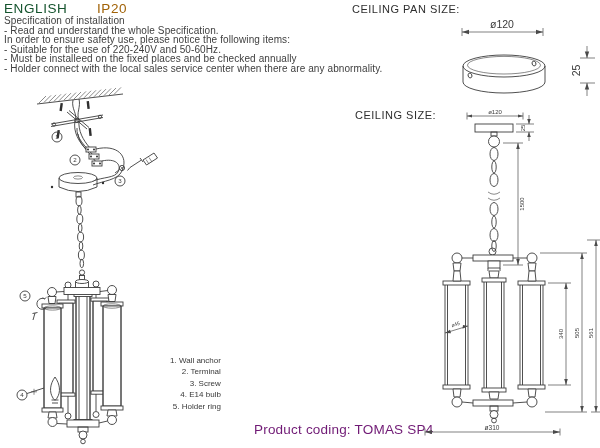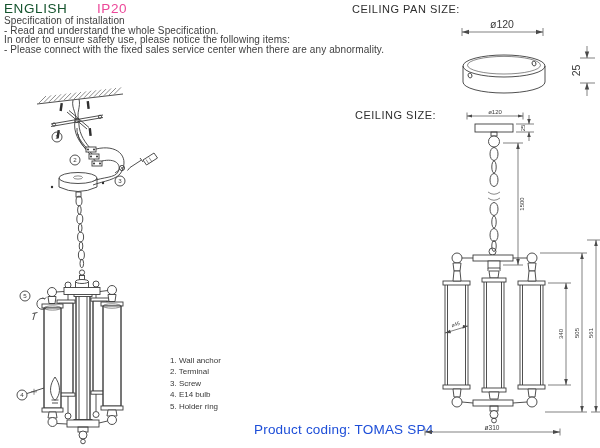--- a/index.html
+++ b/index.html
@@ -4,27 +4,27 @@
 <style>
   html,body{margin:0;padding:0;}
   body{
     width:600px;height:448px;position:relative;overflow:hidden;
     background:#ffffff;color:#3a3a3a;
     font-family:"Liberation Sans","DejaVu Sans",sans-serif;
   }
   .abs{position:absolute;}
   .nowrap{white-space:nowrap;}
   #lang-title{left:4px;top:1px;font-size:13.5px;letter-spacing:.6px;color:#14532d;}
-  #ip-rating{left:97px;top:1px;font-size:13.5px;letter-spacing:.6px;color:#ec4899;}
+  #ip-rating{left:97px;top:1px;font-size:13.5px;letter-spacing:.6px;color:#a16207;}
   #spec-block{left:4px;top:16px;font-size:10px;line-height:9.55px;color:#404040;letter-spacing:.1px;}
   .sec-title{font-size:11px;letter-spacing:.5px;color:#2e2e2e;}
   #ceiling-pan-title{left:352px;top:3px;}
   #fixture-title{left:355px;top:109px;}
-  #parts-list{left:170px;top:355px;font-size:8px;line-height:11.4px;color:#383838;}
-  #product-coding{left:254px;top:422px;font-size:13.5px;color:#1d4ed8;letter-spacing:.2px;}
+  #parts-list{left:170px;top:355px;font-size:8px;line-height:11.4px;color:#383838;text-align:right;}
+  #product-coding{left:254px;top:422px;font-size:13.5px;color:#701a75;letter-spacing:.2px;}
   svg{position:absolute;overflow:visible;}
   svg text{font-family:"Liberation Sans","DejaVu Sans",sans-serif;fill:#3a3a3a;}
   .ln{stroke:#3c3c3c;stroke-width:.9;fill:none;}
   .lnthin{stroke:#4a4a4a;stroke-width:.65;fill:none;}
   .lnw{stroke:#3c3c3c;stroke-width:.9;fill:#ffffff;}
   .blk{fill:#2f2f2f;stroke:none;}
   .dim{stroke:#4a4a4a;stroke-width:.7;fill:none;}
   .arr{fill:#4a4a4a;stroke:none;}
   .d6{font-size:6px;}
   .d55{font-size:5px;}
@@ -35,21 +35,23 @@
 </head>
 <body>
 
 <div class="abs" id="lang-title">ENGLISH</div>
 <div class="abs" id="ip-rating">IP20</div>
 
 <div class="abs" id="spec-block">
   <div class="nowrap">Specification of installation</div>
   <div class="nowrap">- Read and understand the whole Specification.</div>
   <div class="nowrap">In order to ensure safety use, please notice the following items:</div>
-  <div class="nowrap">- Please connect with the fixed sales service center when there are any abnormality.</div>
+  <div class="nowrap">- Suitable for the use of 220-240V and 50-60Hz.</div>
+  <div class="nowrap">- Must be installeed on the fixed places and be checked annually</div>
+  <div class="nowrap">- Holder connect with the local sales service center when there are any abnormality.</div>
 </div>
 
 <div class="abs sec-title" id="ceiling-pan-title">CEILING PAN  SIZE:</div>
 <div class="abs sec-title" id="fixture-title">CEILING SIZE:</div>
 
 <div class="abs" id="parts-list">
   <div class="nowrap">1. Wall anchor</div>
   <div class="nowrap">2. Terminal</div>
   <div class="nowrap">3. Screw</div>
   <div class="nowrap">4. E14 bulb</div>

